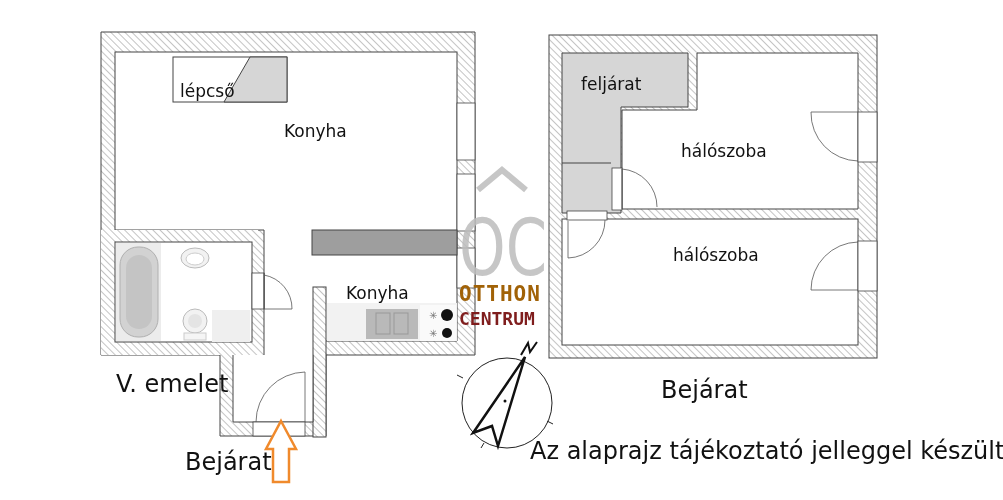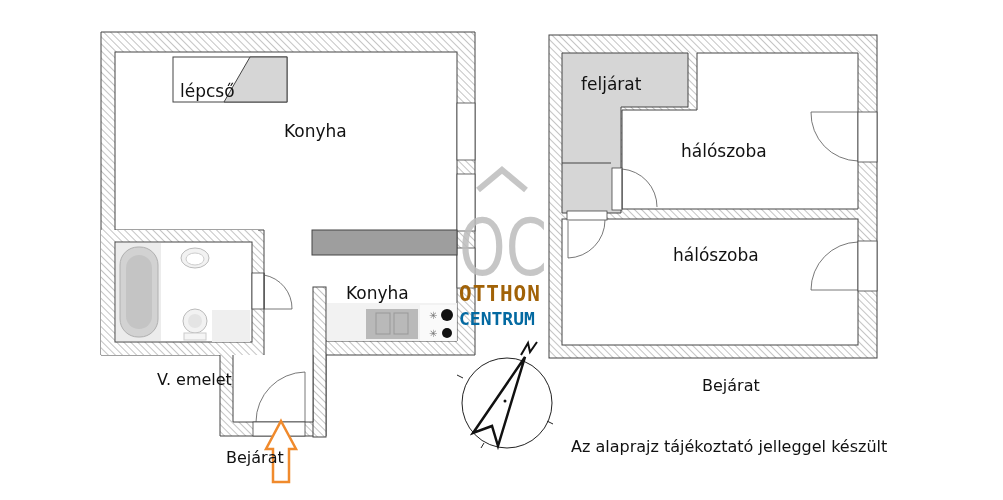--- a/index.html
+++ b/index.html
@@ -1,21 +1,21 @@
 <!DOCTYPE html>
 <html><head>
 <meta charset="utf-8">
 <style>
   html, body { margin:0; padding:0; background:#ffffff; }
   body { width:1003px; height:500px; position:relative; overflow:hidden;
          font-family:"DejaVu Sans", "Liberation Sans", sans-serif; }
   svg { position:absolute; left:0; top:0; }
   .lbl { position:absolute; color:#111; white-space:nowrap; font-family:"DejaVu Sans", sans-serif; }
   .room { font-size:17px; }
-  .note { font-size:16px;margin-left:41px; }
+  .note { font-size:24px; }
 </style>
 </head>
 <body>
 
 <svg width="1003" height="500" viewBox="0 0 1003 500">
   <defs>
     <pattern id="hatch" patternUnits="userSpaceOnUse" width="5" height="5" patternTransform="rotate(-45)">
       <rect width="5" height="5" fill="#fff"></rect>
       <line x1="0" y1="0" x2="0" y2="5" stroke="#8a8a8a" stroke-width="1"></line>
     </pattern>
@@ -137,13 +137,13 @@
 <div class="lbl note" style="left:185px;top:448px;">Bejárat</div>
 
 <div class="lbl room" style="left:581px;top:74px;text-align:center;">feljárat</div>
 <div class="lbl room" style="left:681px;top:141px;">hálószoba</div>
 <div class="lbl room" style="left:673px;top:245px;">hálószoba</div>
 <div class="lbl note" style="left:661px;top:376px;">Bejárat</div>
 
 <div class="lbl note" style="left:530px;top:437px;">Az alaprajz tájékoztató jelleggel készült</div>
 
 <div class="lbl" style="left:459px;top:282px;font-size:21px;color:#a16207;letter-spacing:1px;font-family:'DejaVu Sans Mono', monospace;font-weight:bold;">OTTHON</div>
-<div class="lbl" style="left:459px;top:308px;font-size:18px;color:#0369a1;letter-spacing:0px;font-family:'DejaVu Sans Mono', monospace;font-weight:bold;">CENTRUM</div>
+<div class="lbl" style="left:459px;top:308px;font-size:18px;color:#7f1d1d;letter-spacing:0px;font-family:'DejaVu Sans Mono', monospace;font-weight:bold;">CENTRUM</div>
 
 </body></html>

